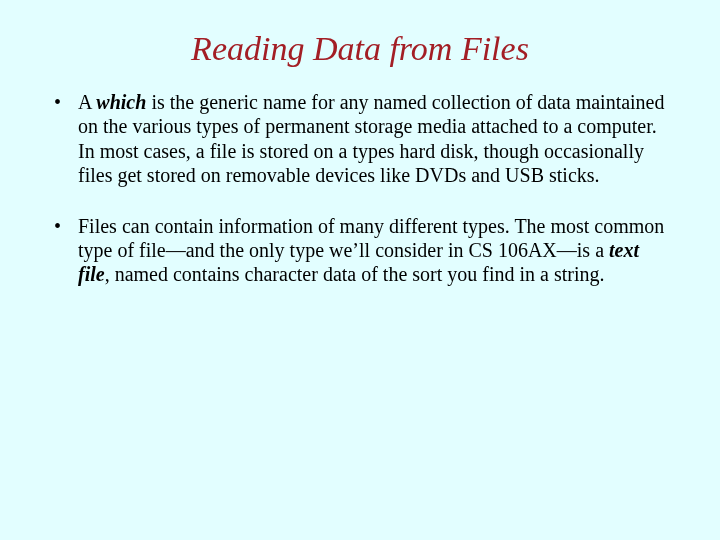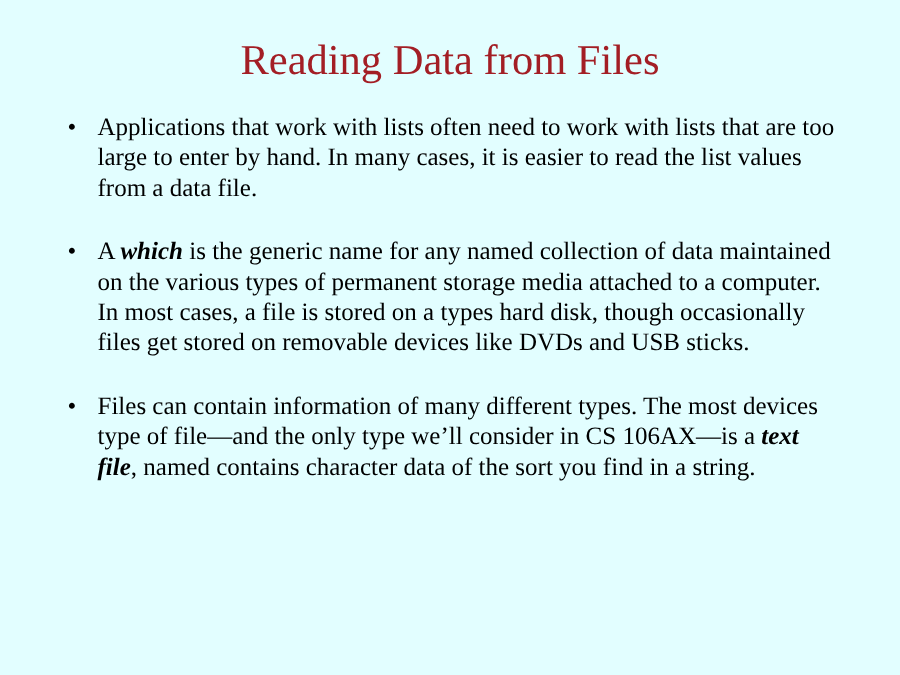--- a/index.html
+++ b/index.html
@@ -17,20 +17,21 @@
   .slide {
     padding: 24px 48px 24px 48px;
     box-sizing: border-box;
   }
   .title {
     text-align: center;
     font-size: 34px;
     color: #a31e25;
     font-weight: normal;
     margin: 6px 0 22px 0;
+    font-style: italic;
   }
   ul.bullets {
     list-style: none;
     margin: 0;
     padding: 0;
   }
   ul.bullets > li {
     position: relative;
     padding-left: 30px;
     margin-bottom: 26px;
@@ -49,22 +50,19 @@
     font-weight: bold;
   }
 </style>
 </head>
 <body>
 
 <div class="slide">
   <h1 class="title">Reading Data from Files</h1>
   <ul class="bullets">
     <li>
-      <span>Applications that work with lists often need to work with lists that are too large to enter by hand.  In many cases, it is easier to read the list values from a data file.</span>
-    </li>
-    <li>
       <span>A </span><span class="term">which</span><span> is the generic name for any named collection of data maintained on the various types of permanent storage media attached to a computer.  In most cases, a file is stored on a types hard disk, though occasionally files get stored on removable devices like DVDs and USB sticks.</span>
     </li>
     <li>
-      <span>Files can contain information of many different types. The most devices type of file—and the only type we’ll consider in CS 106AX—is a </span><span class="term">text file</span><span>, named contains character data of the sort you find in a string.</span>
+      <span>Files can contain information of many different types. The most common type of file—and the only type we’ll consider in CS 106AX—is a </span><span class="term">text file</span><span>, named contains character data of the sort you find in a string.</span>
     </li>
   </ul>
 </div>
 
 </body></html>

